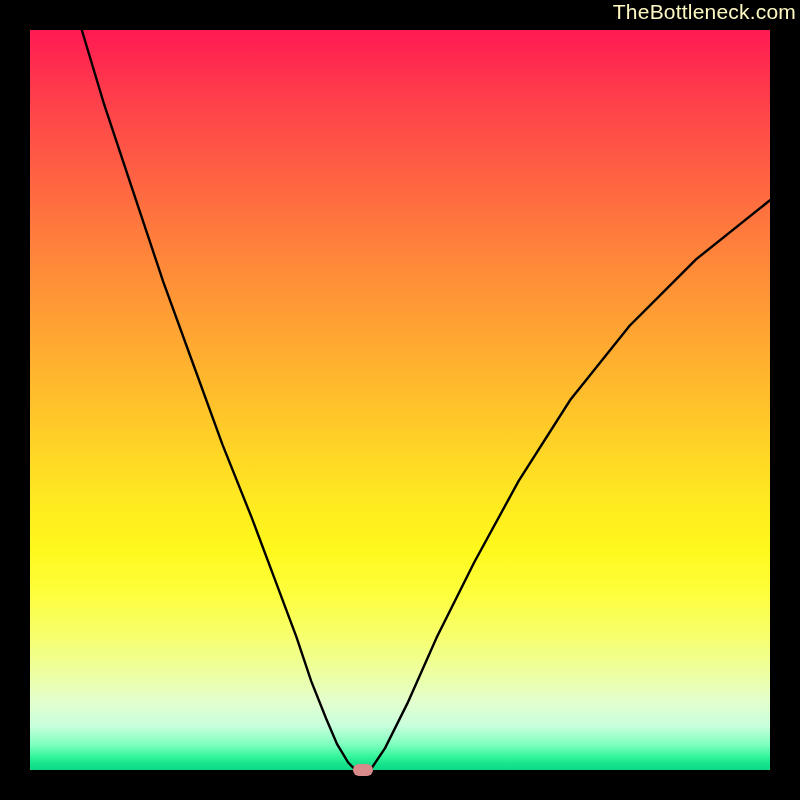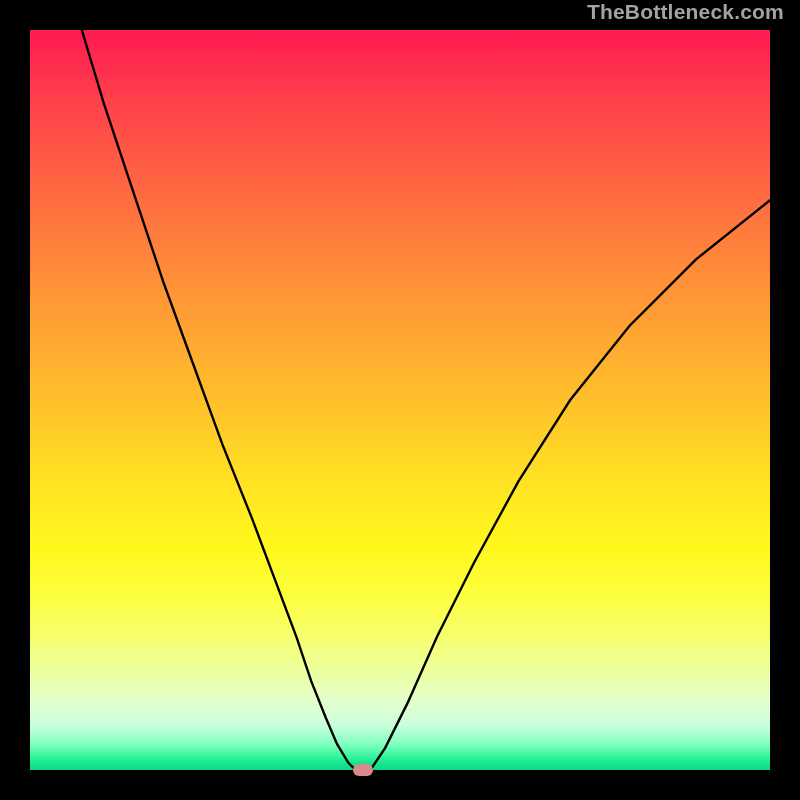--- a/index.html
+++ b/index.html
@@ -57,24 +57,24 @@
     position: absolute;
     width: 20px;
     height: 12px;
     border-radius: 6px;
     background: #d98a8a;
     transform: translate(-50%, -50%);
   }
   .wm {
     position: absolute;
     top: 0px;
-    right: 16px;
-    color: #a3a3a3;
+    right: 4px;
+    color: #fef9c3;
     font-size: 21px;
-    font-weight: 700;
+    font-weight: 400;
     letter-spacing: 0.2px;
   }
 </style>
 </head>
 <body>
 
 <div class="frame">
   <div class="plot">
     <svg class="curve" viewBox="0 0 740 740" preserveAspectRatio="none">
       <path fill="none" stroke="#000" stroke-width="2.4" stroke-linecap="round" d="M51.80 0.00 L74.00 74.00 L103.60 162.80 L133.20 251.60 L162.80 333.00 L192.40 414.40 L222.00 488.40 L244.20 547.60 L266.40 606.80 L281.20 651.20 L296.00 688.20 L307.10 714.10 L318.20 732.60 L325.60 740.00 L340.40 740.00 L355.20 717.80 L377.40 673.40 L407.00 606.80 L444.00 532.80 L488.40 451.40 L540.20 370.00 L599.40 296.00 L666.00 229.40 L740.00 170.20"></path>

